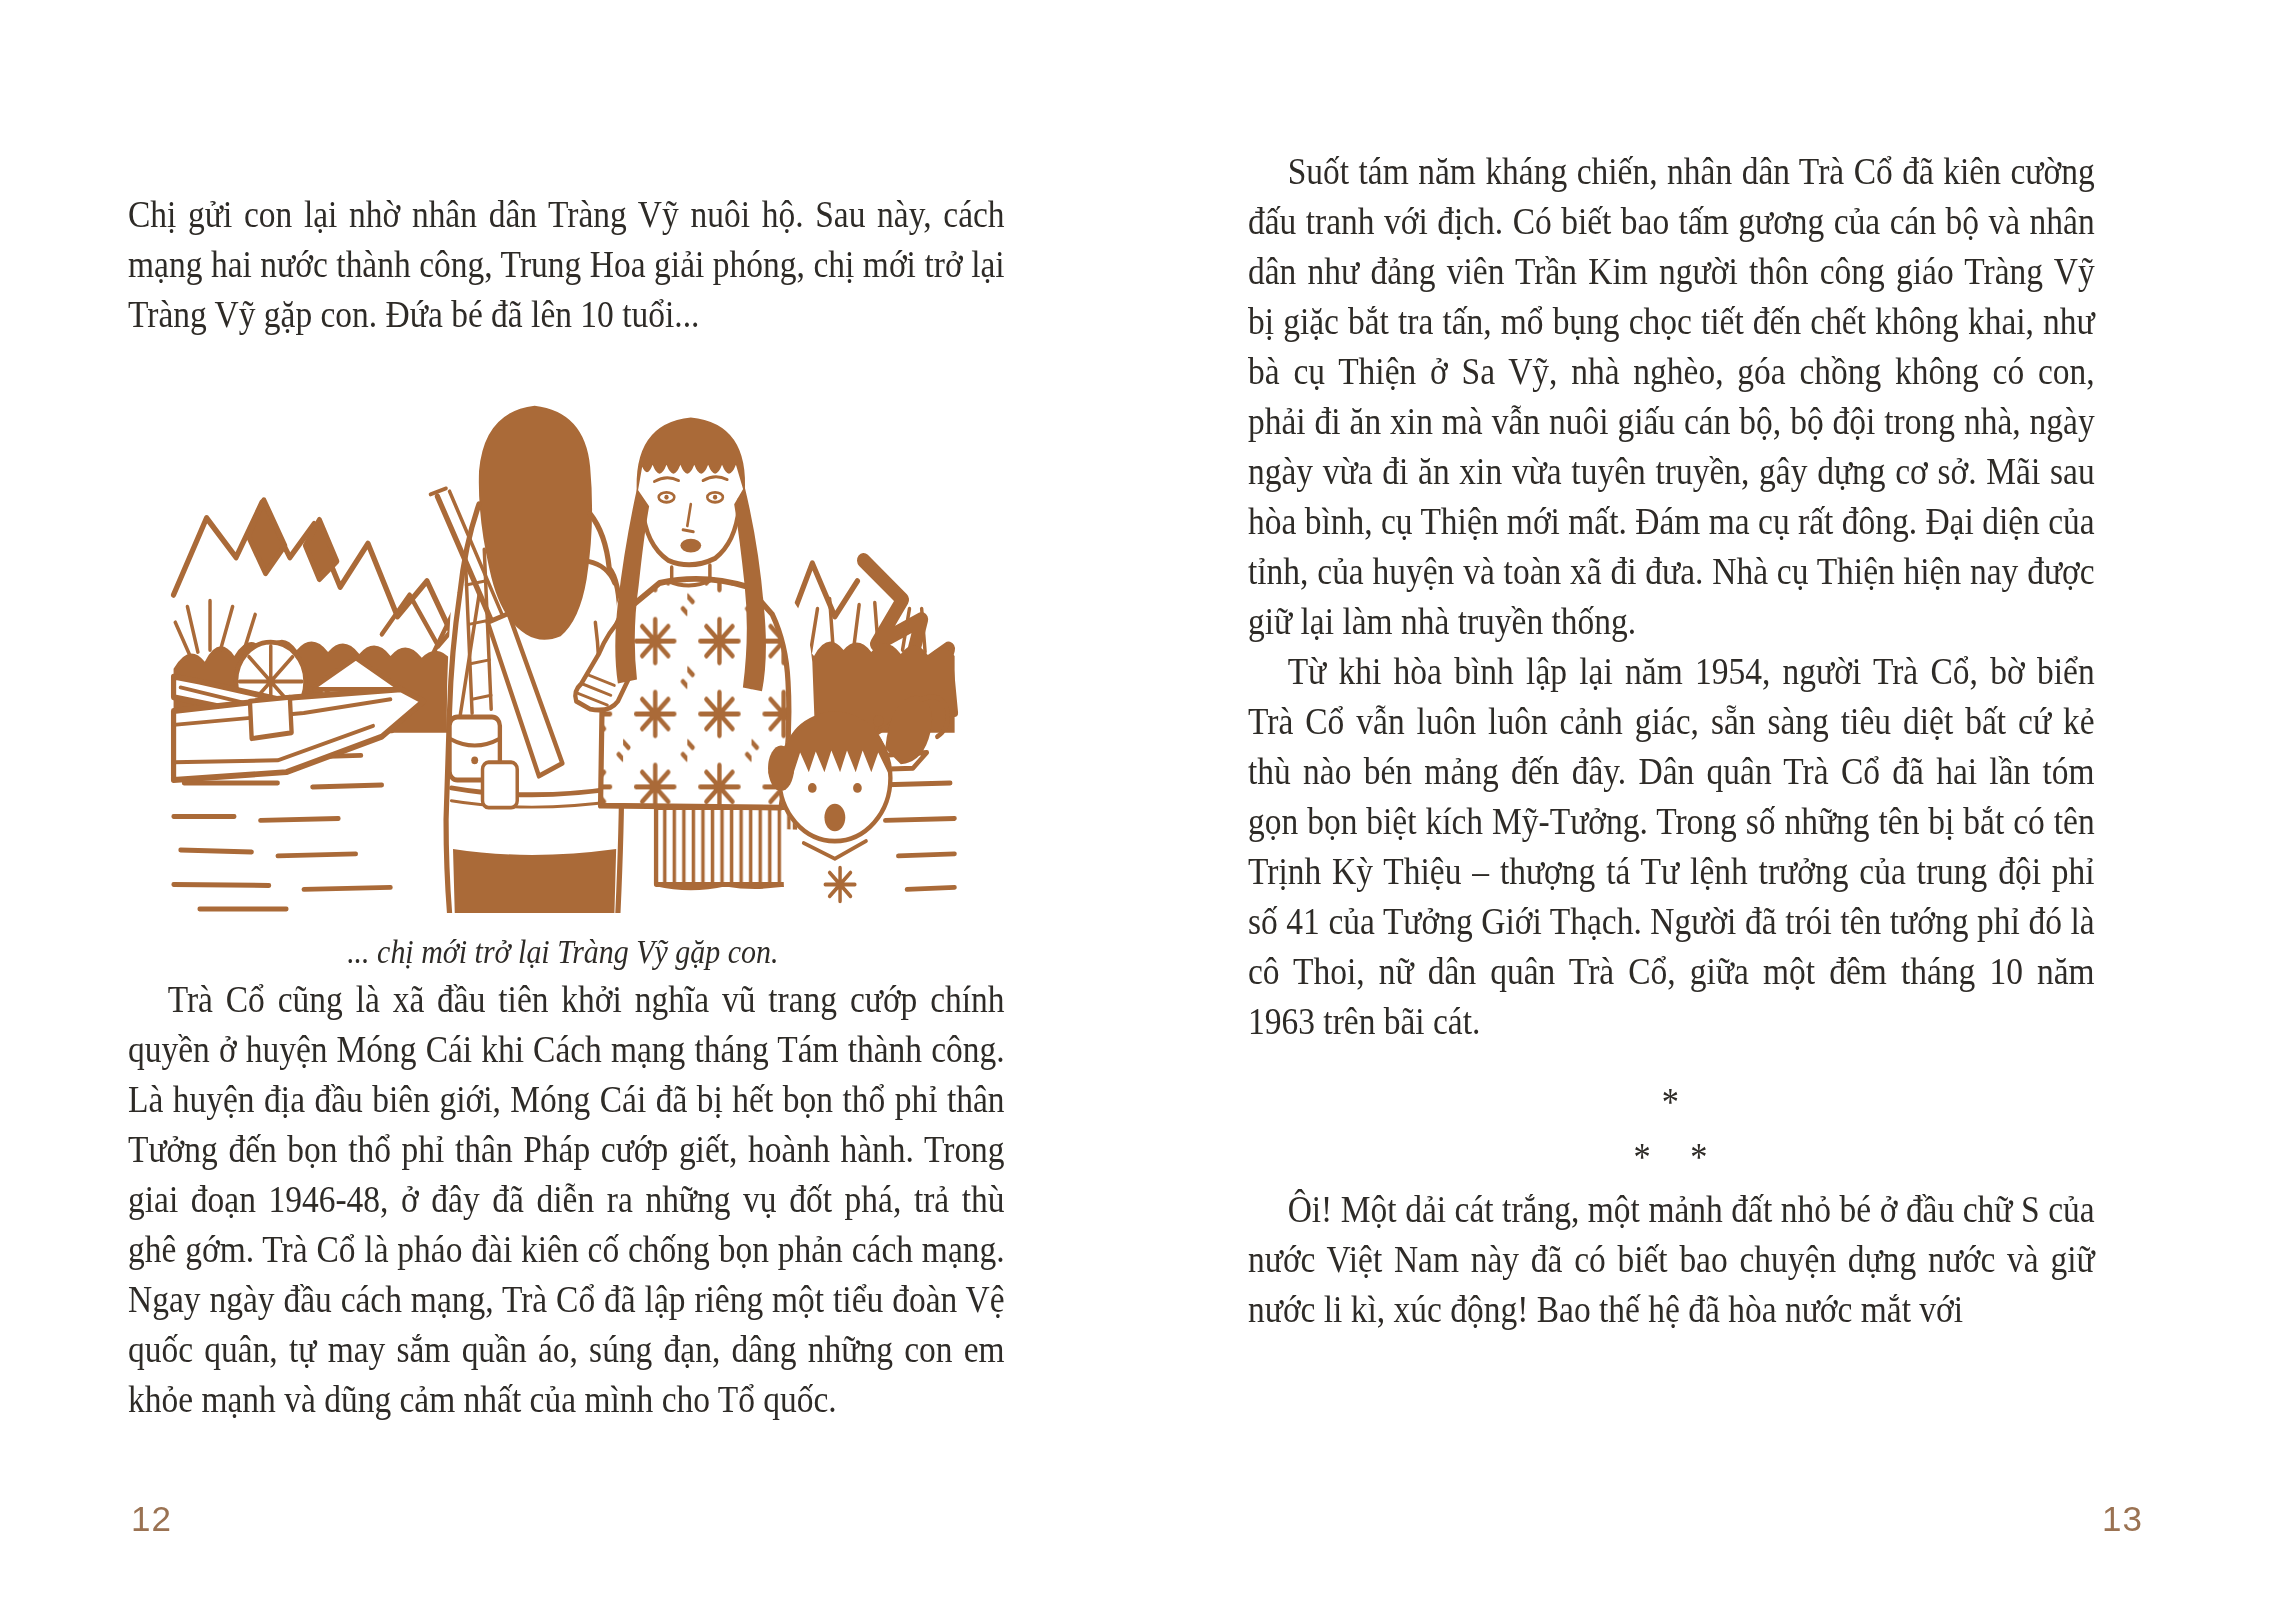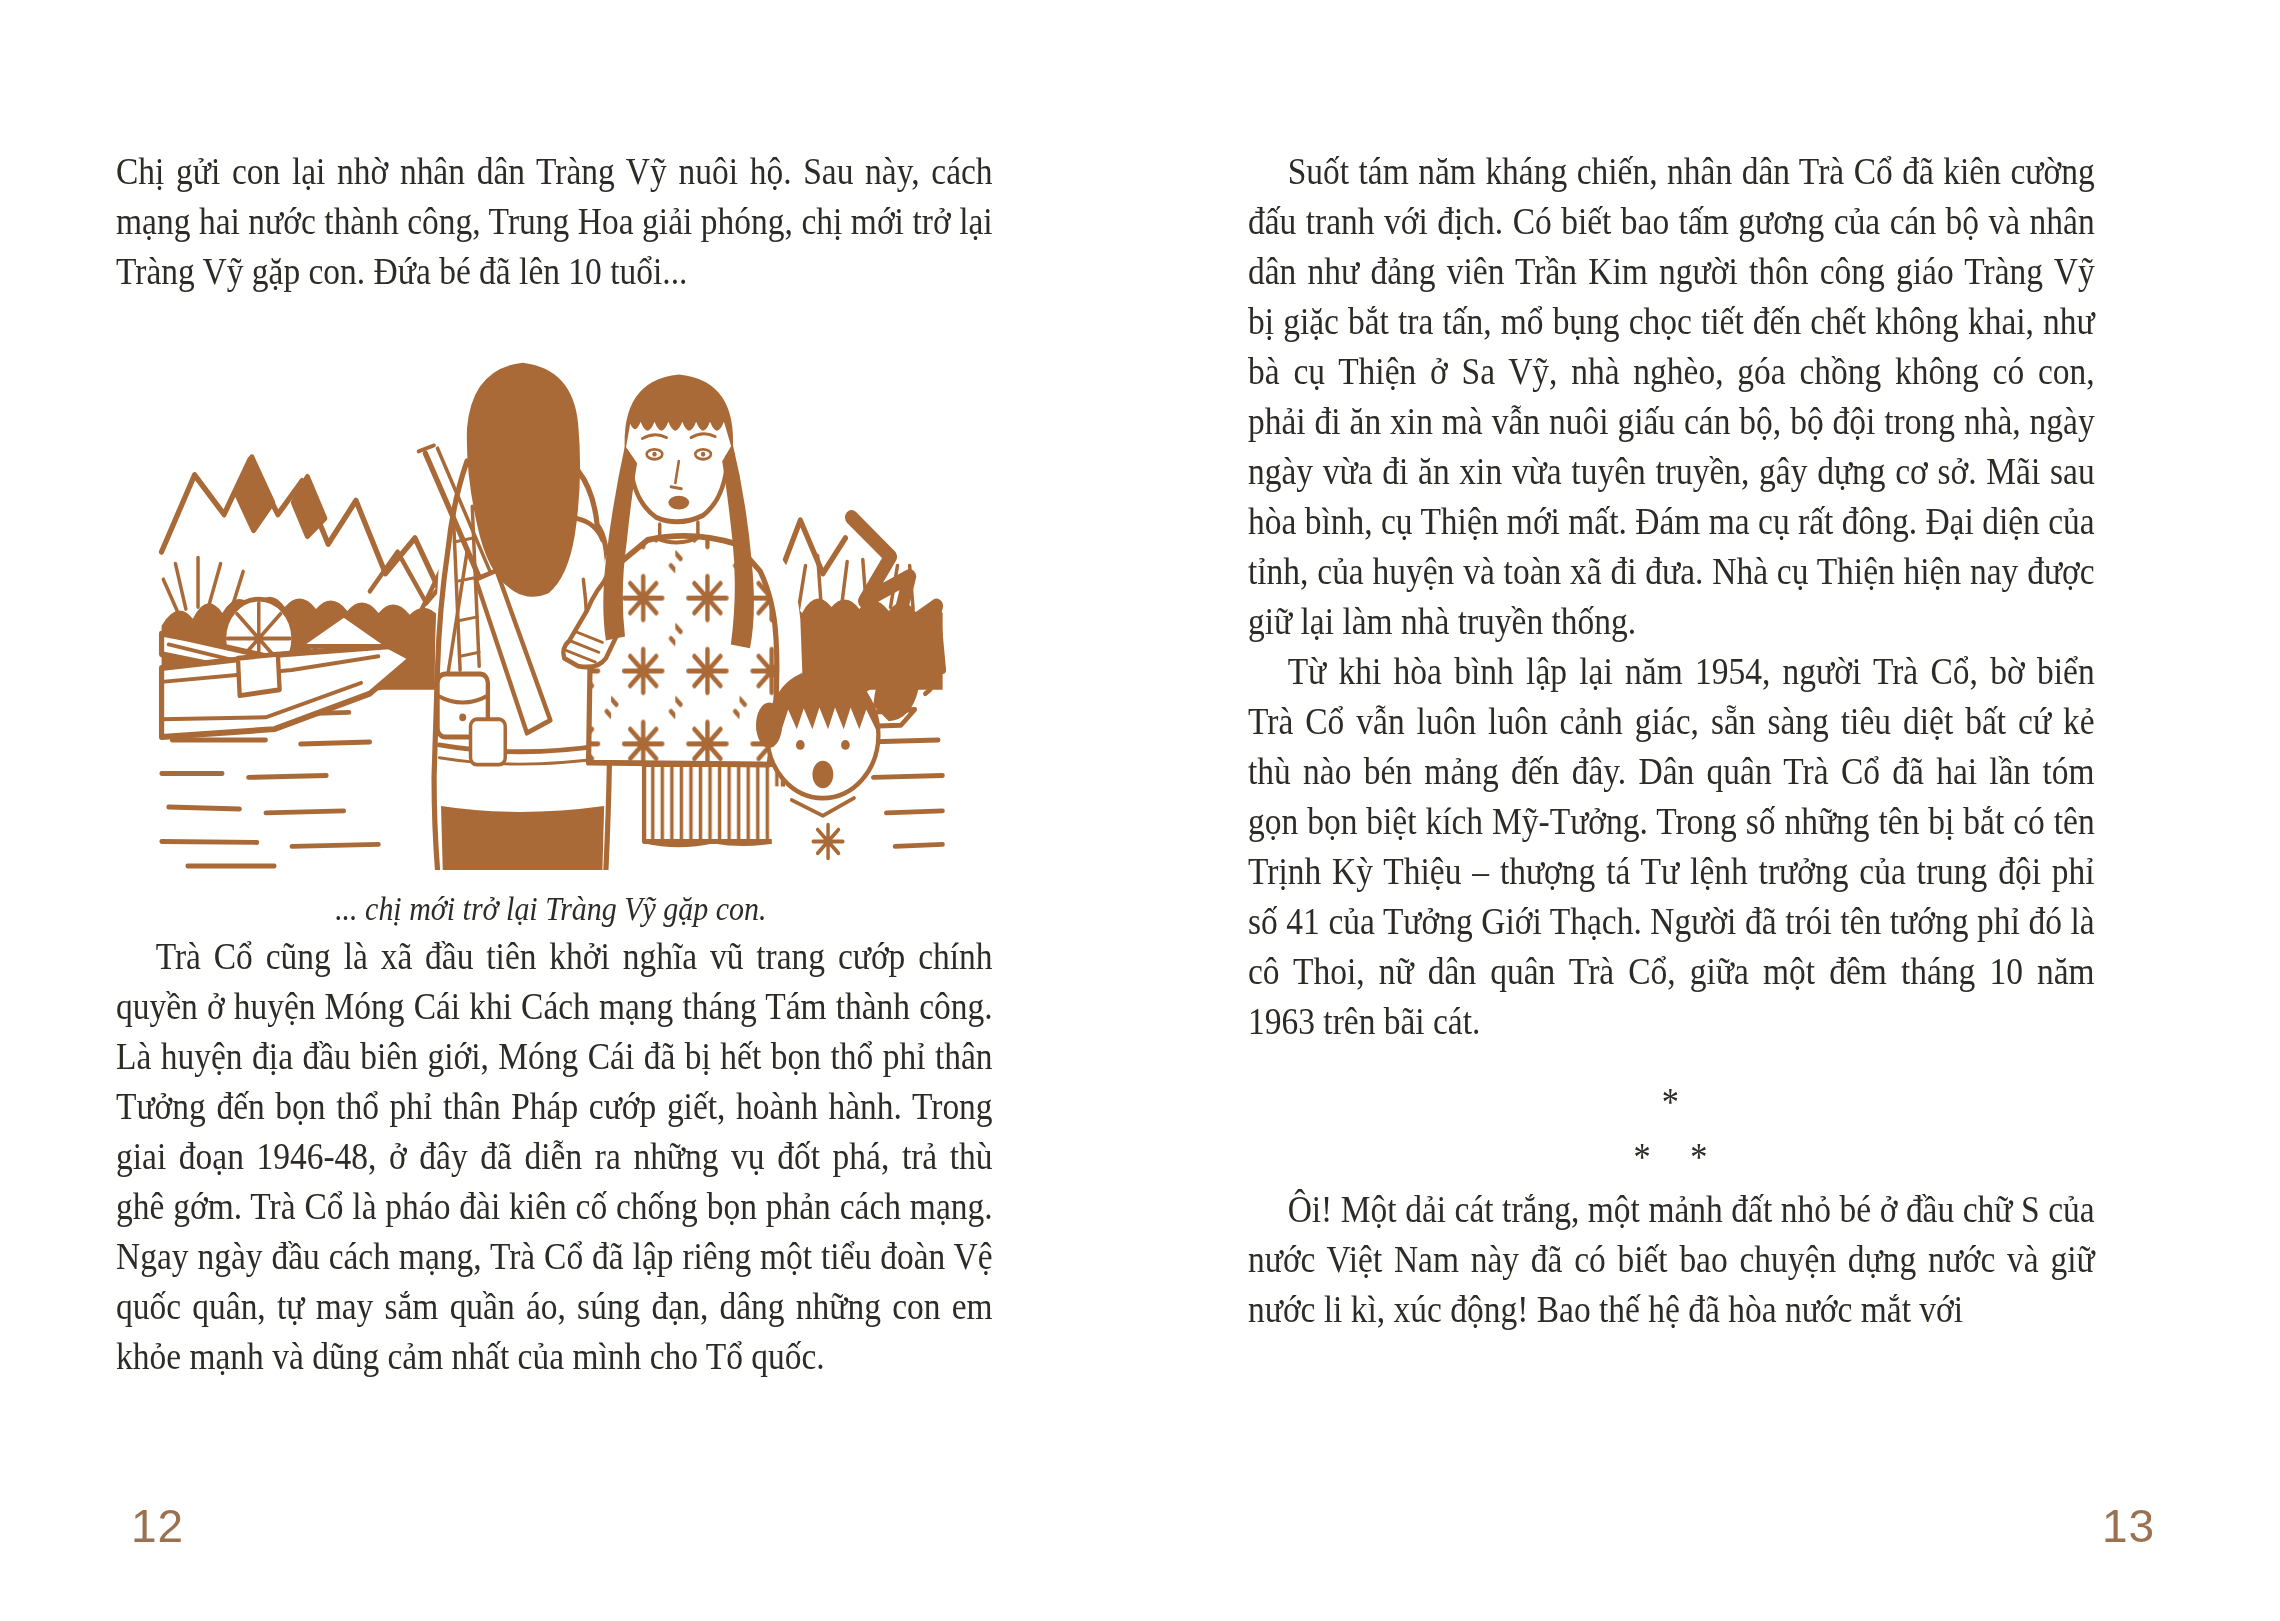--- a/index.html
+++ b/index.html
@@ -3,21 +3,21 @@
 <meta charset="utf-8">
 <style>
   html,body{margin:0;padding:0;}
   body{
     width:2280px;height:1621px;position:relative;overflow:hidden;
     background:#ffffff;
     font-family:"Liberation Serif","DejaVu Serif",serif;
     color:#2e2b27;
   }
   .page{position:absolute;top:146px;}
-  .page-left{left:116px;width:877px;}
+  .page-left{left:128px;width:877px;margin-top:43px;}
   .page-right{left:1248px;width:845px;}
   .col-inner{transform:scaleX(0.881);transform-origin:0 0;}
   .page-left .col-inner{width:995px;}
   .page-right .col-inner{width:961px;}
   p.body-text{
     margin:0;font-size:38px;line-height:50px;
     text-align:justify;hyphens:none;
   }
   p.indent{text-indent:45px;}
   .gap-a{margin-top:23.6px;}
@@ -27,21 +27,21 @@
     font-size:34px;line-height:45px;
   }
   .para2-left{margin-top:35px;}
   .separator{
     margin-top:27.6px;text-align:center;font-size:39px;line-height:55px;
     letter-spacing:2px;
   }
   .para3-right{margin-top:31.5px;}
   .page-number{
     position:absolute;font-family:"Liberation Sans","DejaVu Sans",sans-serif;
-    font-size:46px;color:#9a7252;letter-spacing:1px;
+    font-size:35px;color:#9a7252;letter-spacing:1px;
   }
   .pn-left{left:131px;top:1499px;}
   .pn-right{left:2102px;top:1499px;text-align:center;}
 </style>
 </head>
 <body>
 
 <div class="page page-left">
   <div class="col-inner">
     <p class="body-text">Chị gửi con lại nhờ nhân dân Tràng Vỹ nuôi hộ. Sau này, cách mạng hai nước thành công, Trung Hoa giải phóng, chị mới trở lại Tràng Vỹ gặp con. Đứa bé đã lên 10 tuổi...</p>

